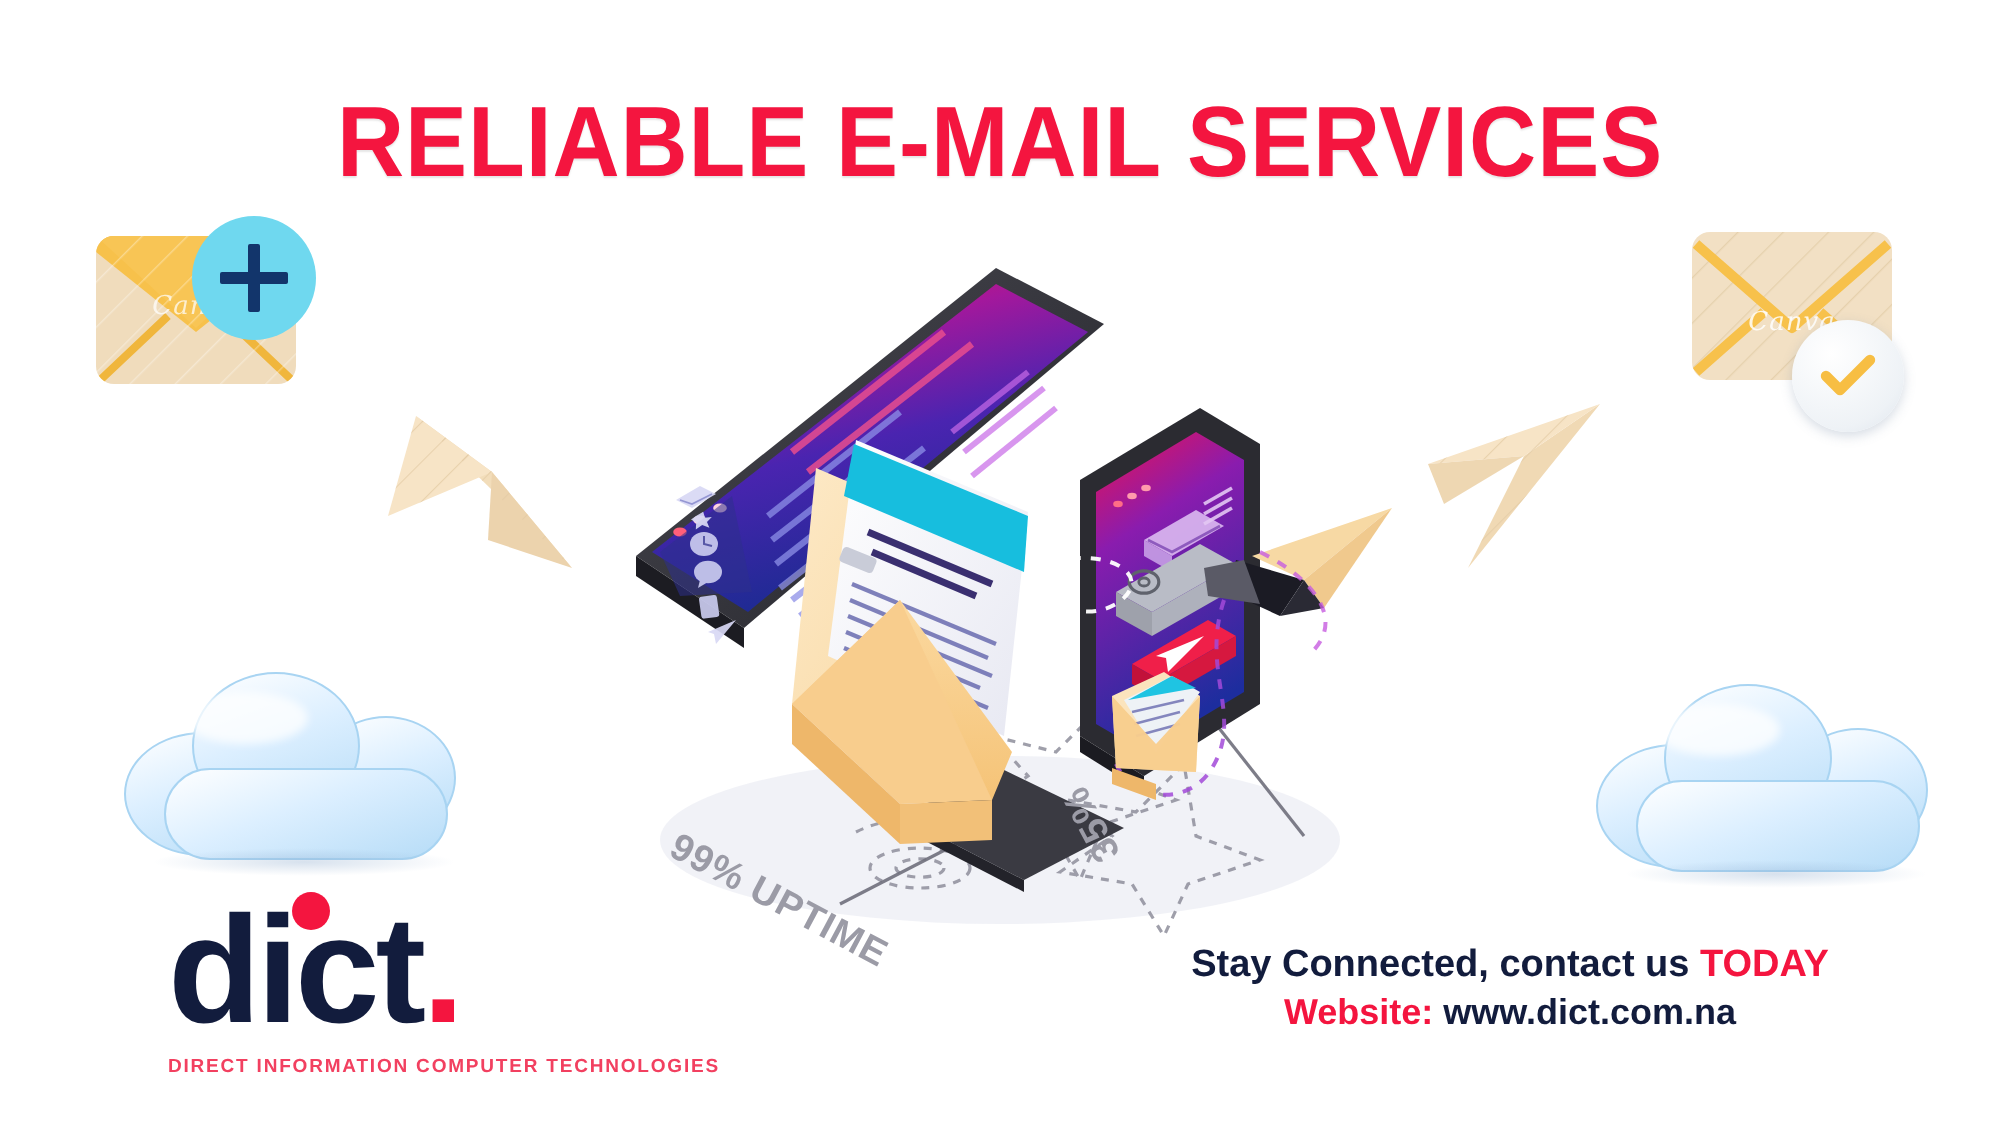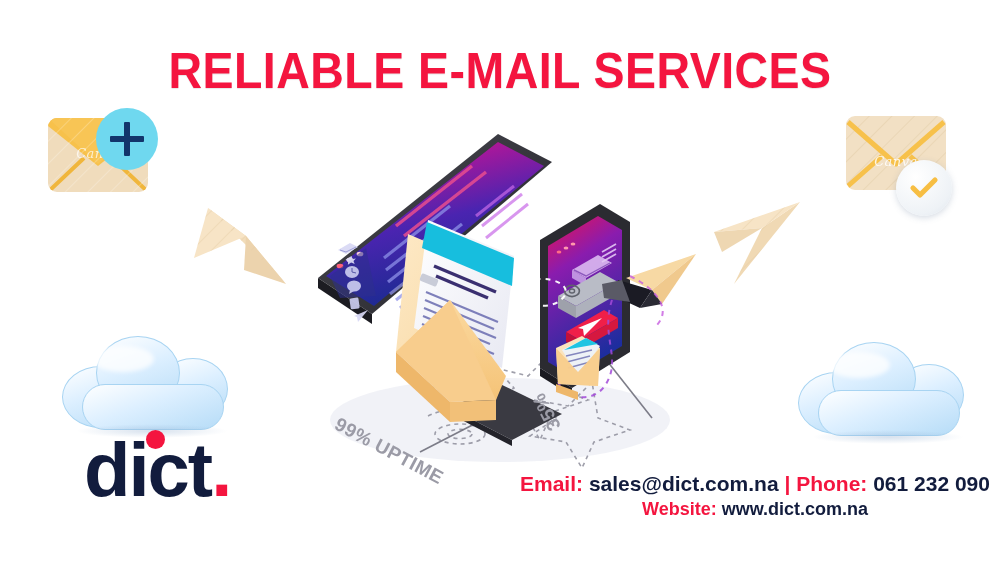--- a/index.html
+++ b/index.html
@@ -98,21 +98,21 @@
     transform: rotate(28deg); transform-origin: left center;
     letter-spacing: .5px;
   }
   .txt-35 {
     left: 556px; top: 398px; font-size: 19px;
     transform: rotate(-118deg); transform-origin: left center;
     letter-spacing: .5px;
   }
 
   
-  .logo { position: absolute; left: 84px; top: 414px; width: 230px; }
+  .logo { position: absolute; left: 84px; top: 430px; width: 230px; }
   .logo-word {
     position: relative;
     font-family: "Liberation Sans", sans-serif;
     font-weight: bold;
     font-size: 76px;
     line-height: 0.95;
     color: #121c3d;
     letter-spacing: -2px;
   }
   .logo-dot-i {
@@ -456,29 +456,26 @@
   </div>
 
   <div class="ground-txt txt-uptime">99% UPTIME</div>
   <div class="ground-txt txt-35">35%</div>
 
   <div class="logo">
     <div class="logo-word">
       <span>dict</span><span class="logo-period">.</span>
       <span class="logo-dot-i"></span>
     </div>
+    <div class="logo-tag">DIRECT INFORMATION COMPUTER TECHNOLOGIES</div>
   </div>
 
   <div class="contact">
-    <div class="l2">
-      <span class="accent">Email:</span>
-      <span class="ink">sales@dict.com.na</span>
-      <span class="accent">|</span>
-      <span class="accent">Phone:</span>
-      <span class="ink">061 232 090</span>
+    <div class="l1">
+      <span class="ink">Stay Connected, contact us </span><span class="accent">TODAY</span>
     </div>
     <div class="l3">
       <span class="accent">Website:</span>
       <span class="ink">www.dict.com.na</span>
     </div>
   </div>
 
 </div>
 
 </body></html>

